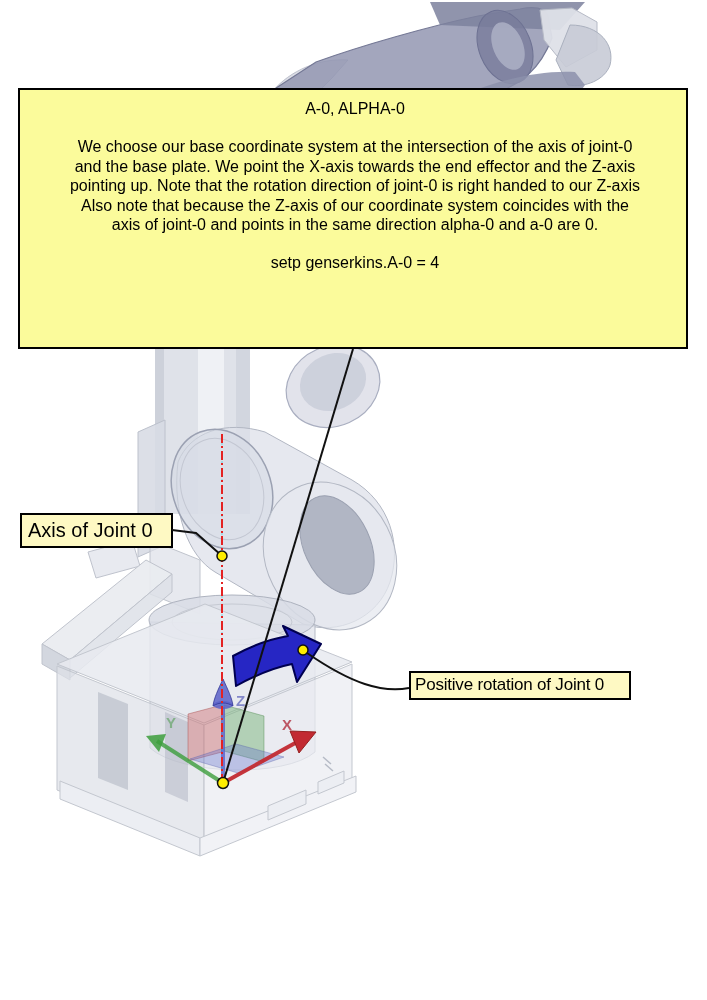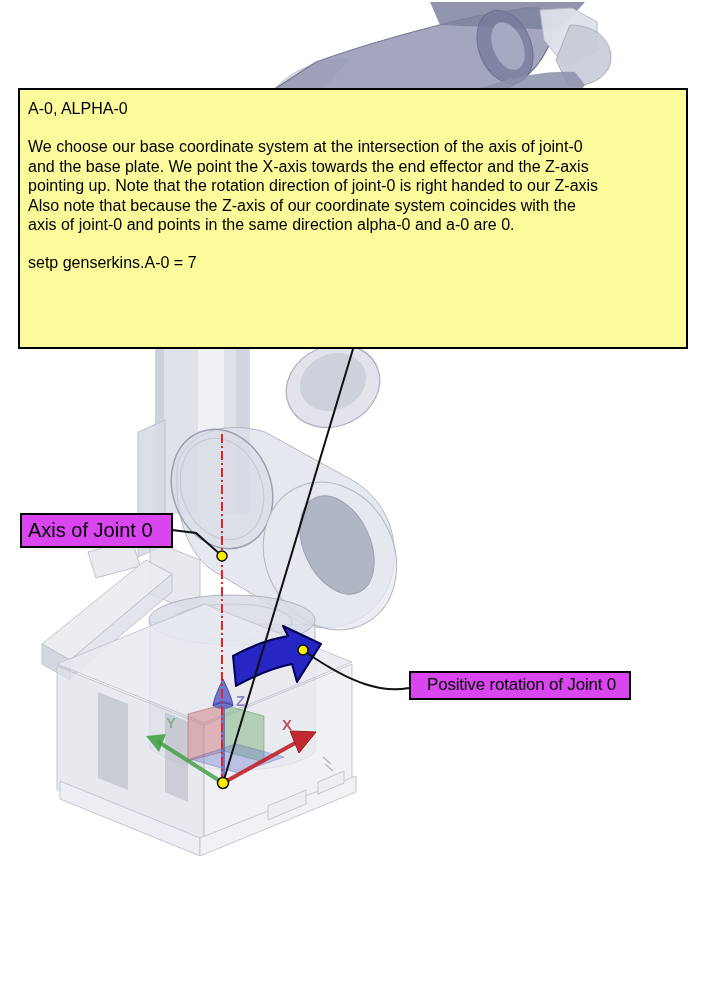--- a/index.html
+++ b/index.html
@@ -2,29 +2,29 @@
 <html><head>
 <meta charset="utf-8">
 <style>
   html,body{margin:0;padding:0;background:#ffffff;}
   .stage{position:relative;width:707px;height:1000px;background:#ffffff;overflow:hidden;
          font-family:"Liberation Sans","DejaVu Sans",sans-serif;color:#000;}
   svg.layer{position:absolute;left:0;top:0;}
   svg.layer.top{z-index:3;pointer-events:none;}
   .note{position:absolute;left:18px;top:88px;width:670px;height:261px;z-index:2;
         background:#fbfb9b;border:2px solid #000;box-sizing:border-box;
-        padding:9px 4px 0 8px;font-size:16px;line-height:19.4px;}
+        padding:9px 4px 0 8px;font-size:16px;line-height:19.4px;text-align:center;}
   .note .gap{height:19px;}
   .prewrap{white-space:pre-line;}
-  .callout{position:absolute;z-index:2;background:#d946ef;border:2px solid #000;
+  .callout{position:absolute;z-index:2;background:#fef9c3;border:2px solid #000;
            box-sizing:border-box;white-space:nowrap;overflow:hidden;}
   #axis-callout{left:20px;top:513px;width:153px;height:35px;
                 font-size:20px;line-height:30px;padding-left:6px;}
   #rot-callout{left:409px;top:671px;width:222px;height:29px;
-               font-size:17px;line-height:24px;padding-left:16px;letter-spacing:-0.2px;}
+               font-size:17px;line-height:24px;padding-left:4px;letter-spacing:-0.2px;}
   .axis-letter{font-weight:bold;font-size:15px;}
 </style>
 </head>
 <body>
 
 <div class="stage">
 
   <svg class="layer" width="707" height="1000" viewBox="0 0 707 1000">
 
     <g>
@@ -116,21 +116,21 @@
 
   <div class="note">
     <div>A-0, ALPHA-0</div>
     <div class="gap"></div>
     <div class="prewrap">We choose our base coordinate system at the intersection of the axis of joint-0
 and the base plate. We point the X-axis towards the end effector and the Z-axis
 pointing up. Note that the rotation direction of joint-0 is right handed to our Z-axis
 Also note that because the Z-axis of our coordinate system coincides with the
 axis of joint-0 and points in the same direction alpha-0 and a-0 are 0.</div>
     <div class="gap"></div>
-    <div>setp genserkins.A-0 = 7</div>
+    <div>setp genserkins.A-0 = 4</div>
   </div>
 
   <div class="callout" id="axis-callout">
     <span>Axis of Joint 0</span>
   </div>
   <div class="callout" id="rot-callout">
     <span>Positive rotation of Joint 0</span>
   </div>
 
   <svg class="layer top" width="707" height="1000" viewBox="0 0 707 1000">

